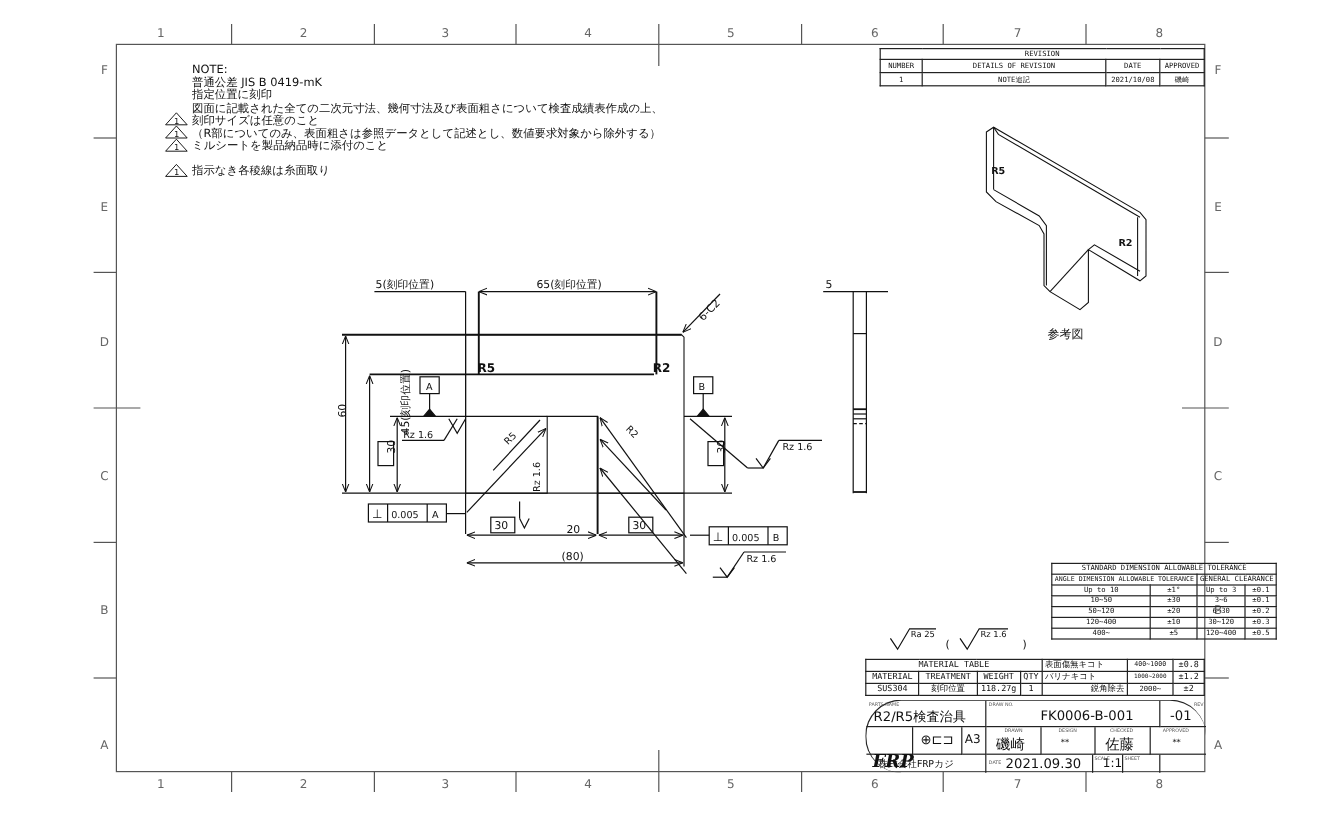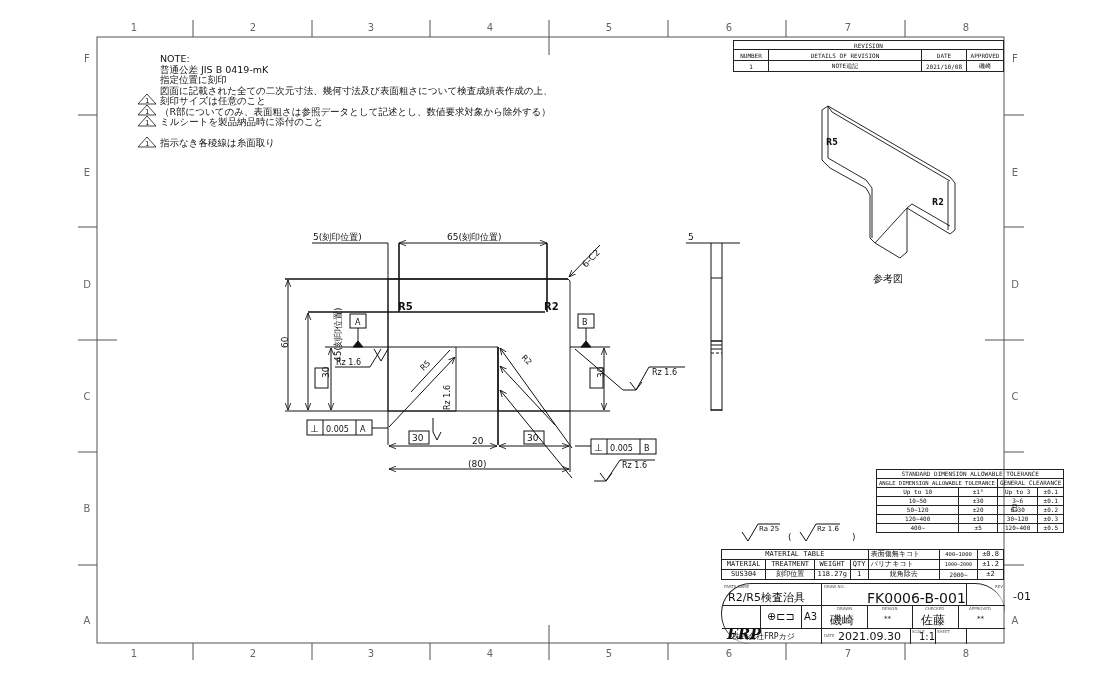--- a/index.html
+++ b/index.html
@@ -336,40 +336,40 @@
     <td style="width:10px">QTY</td>
     <td style="text-align:left">バリナキコト</td>
     <td style="font-size:5px">1000~2000</td>
     <td>±1.2</td>
   </tr>
   <tr>
     <td>SUS304</td>
     <td>刻印位置</td>
     <td>118.27g</td>
     <td>1</td>
-    <td style="text-align:center">鋭角除去</td>
+    <td style="text-align:right">鋭角除去</td>
     <td style="font-size:6px">2000~</td>
     <td>±2</td>
   </tr>
 </tbody>
   </table>
 
 <div style="position:absolute; left:721px; top:583px; width:283px; height:60px; border-top:1px solid #222; border-left:1px solid #222; font-family:'DejaVu Sans',sans-serif; color:#111;border-radius:30px;">
 
   <div style="position:absolute; left:0; top:0; width:99px; height:21px; border-right:1px solid #222; border-bottom:1px solid #222;">
     <span style="position:absolute; left:2px; top:0; font-size:4px; color:#555;">PARTS NAME</span>
     <span style="position:absolute; left:6px; top:6px; font-size:11px;">R2/R5検査治具</span>
   </div>
   <div style="position:absolute; left:100px; top:0; width:144px; height:21px; border-right:1px solid #222; border-bottom:1px solid #222;">
     <span style="position:absolute; left:2px; top:0; font-size:4px; color:#555;">DRAW NO.</span>
-    <span style="position:absolute; left:45px; top:6px; font-size:14px;">FK0006-B-001</span>
+    <span style="position:absolute; left:45px; top:6px; font-size:11px;">FK0006-B-001</span>
   </div>
   <div style="position:absolute; left:245px; top:0; width:38px; height:21px; border-bottom:1px solid #222;">
     <span style="position:absolute; right:2px; top:0; font-size:4px; color:#555;">REV</span>
-    <span style="position:absolute; left:8px; top:6px; font-size:11px;margin-left:38px;">-01</span>
+    <span style="position:absolute; left:8px; top:6px; font-size:11px;">-01</span>
   </div>
 
   <div style="position:absolute; left:0; top:22px; width:38px; height:22px; border-right:1px solid #222; border-bottom:1px solid #222;">
     <span style="position:absolute; left:5px; top:19px; font-size:15px; font-weight:bold; font-style:italic; font-family:'DejaVu Serif',serif;">FRP</span>
   </div>
   <div style="position:absolute; left:39px; top:22px; width:40px; height:22px; border-right:1px solid #222; border-bottom:1px solid #222;">
     <span style="position:absolute; left:6px; top:4px; font-size:11px;">⊕⊏⊐</span>
   </div>
   <div style="position:absolute; left:80px; top:22px; width:19px; height:22px; border-right:1px solid #222; border-bottom:1px solid #222;">
     <span style="position:absolute; left:2px; top:5px; font-size:10px;">A3</span>

